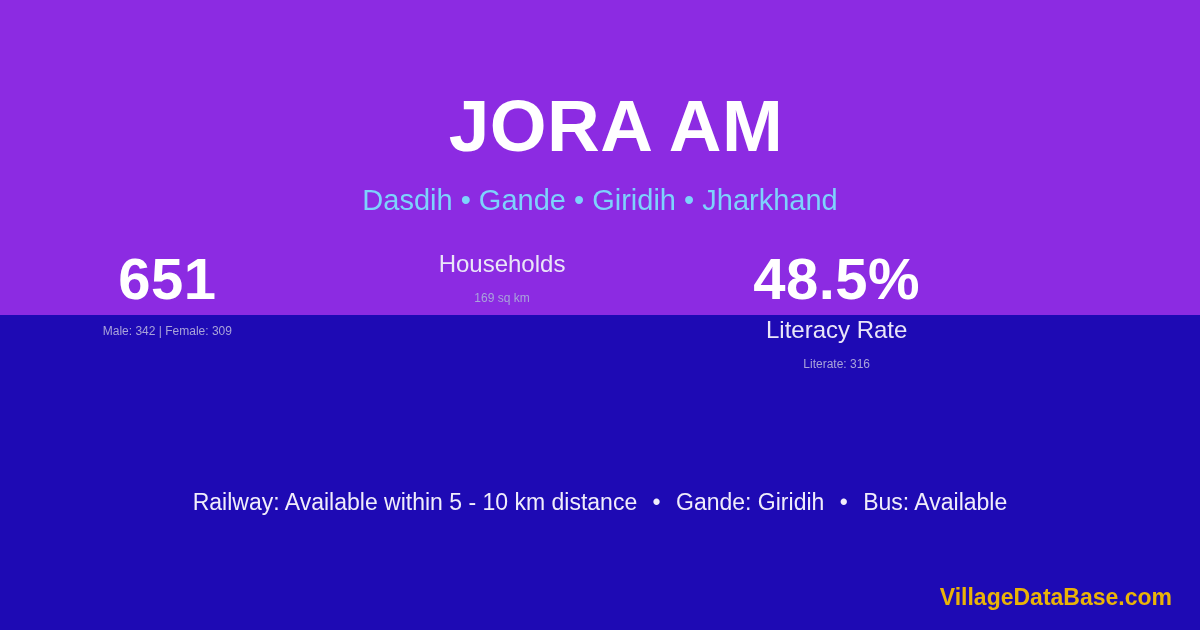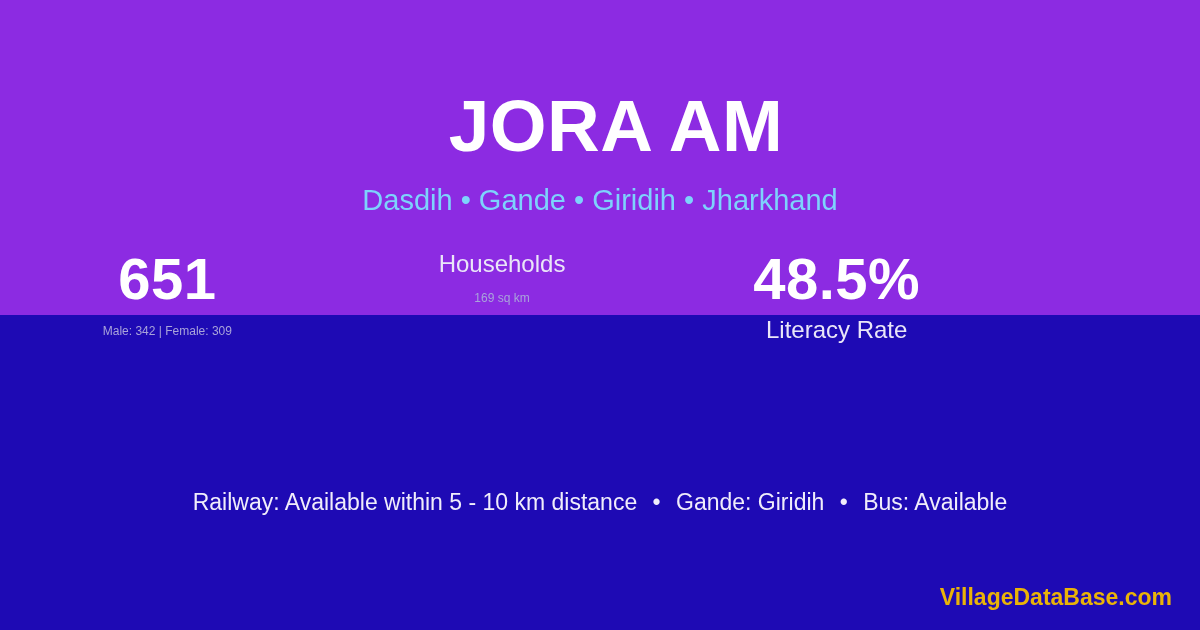--- a/index.html
+++ b/index.html
@@ -180,20 +180,21 @@
     </div>
 
     <div class="stat-col">
       <div class="stat-label">Households</div>
       <div class="stat-sub">169 sq km</div>
     </div>
 
     <div class="stat-col">
       <div class="stat-value">48.5%</div>
       <div class="stat-label">Literacy Rate</div>
+      <div class="stat-sub">Literate: 316</div>
     </div>
 
   </div>
 
   <div class="infra-line">
     <span>Railway: Available within 5 - 10 km distance</span>
     <span class="infra-sep">•</span>
     <span>Gande: Giridih</span>
     <span class="infra-sep">•</span>
     <span>Bus: Available</span>

